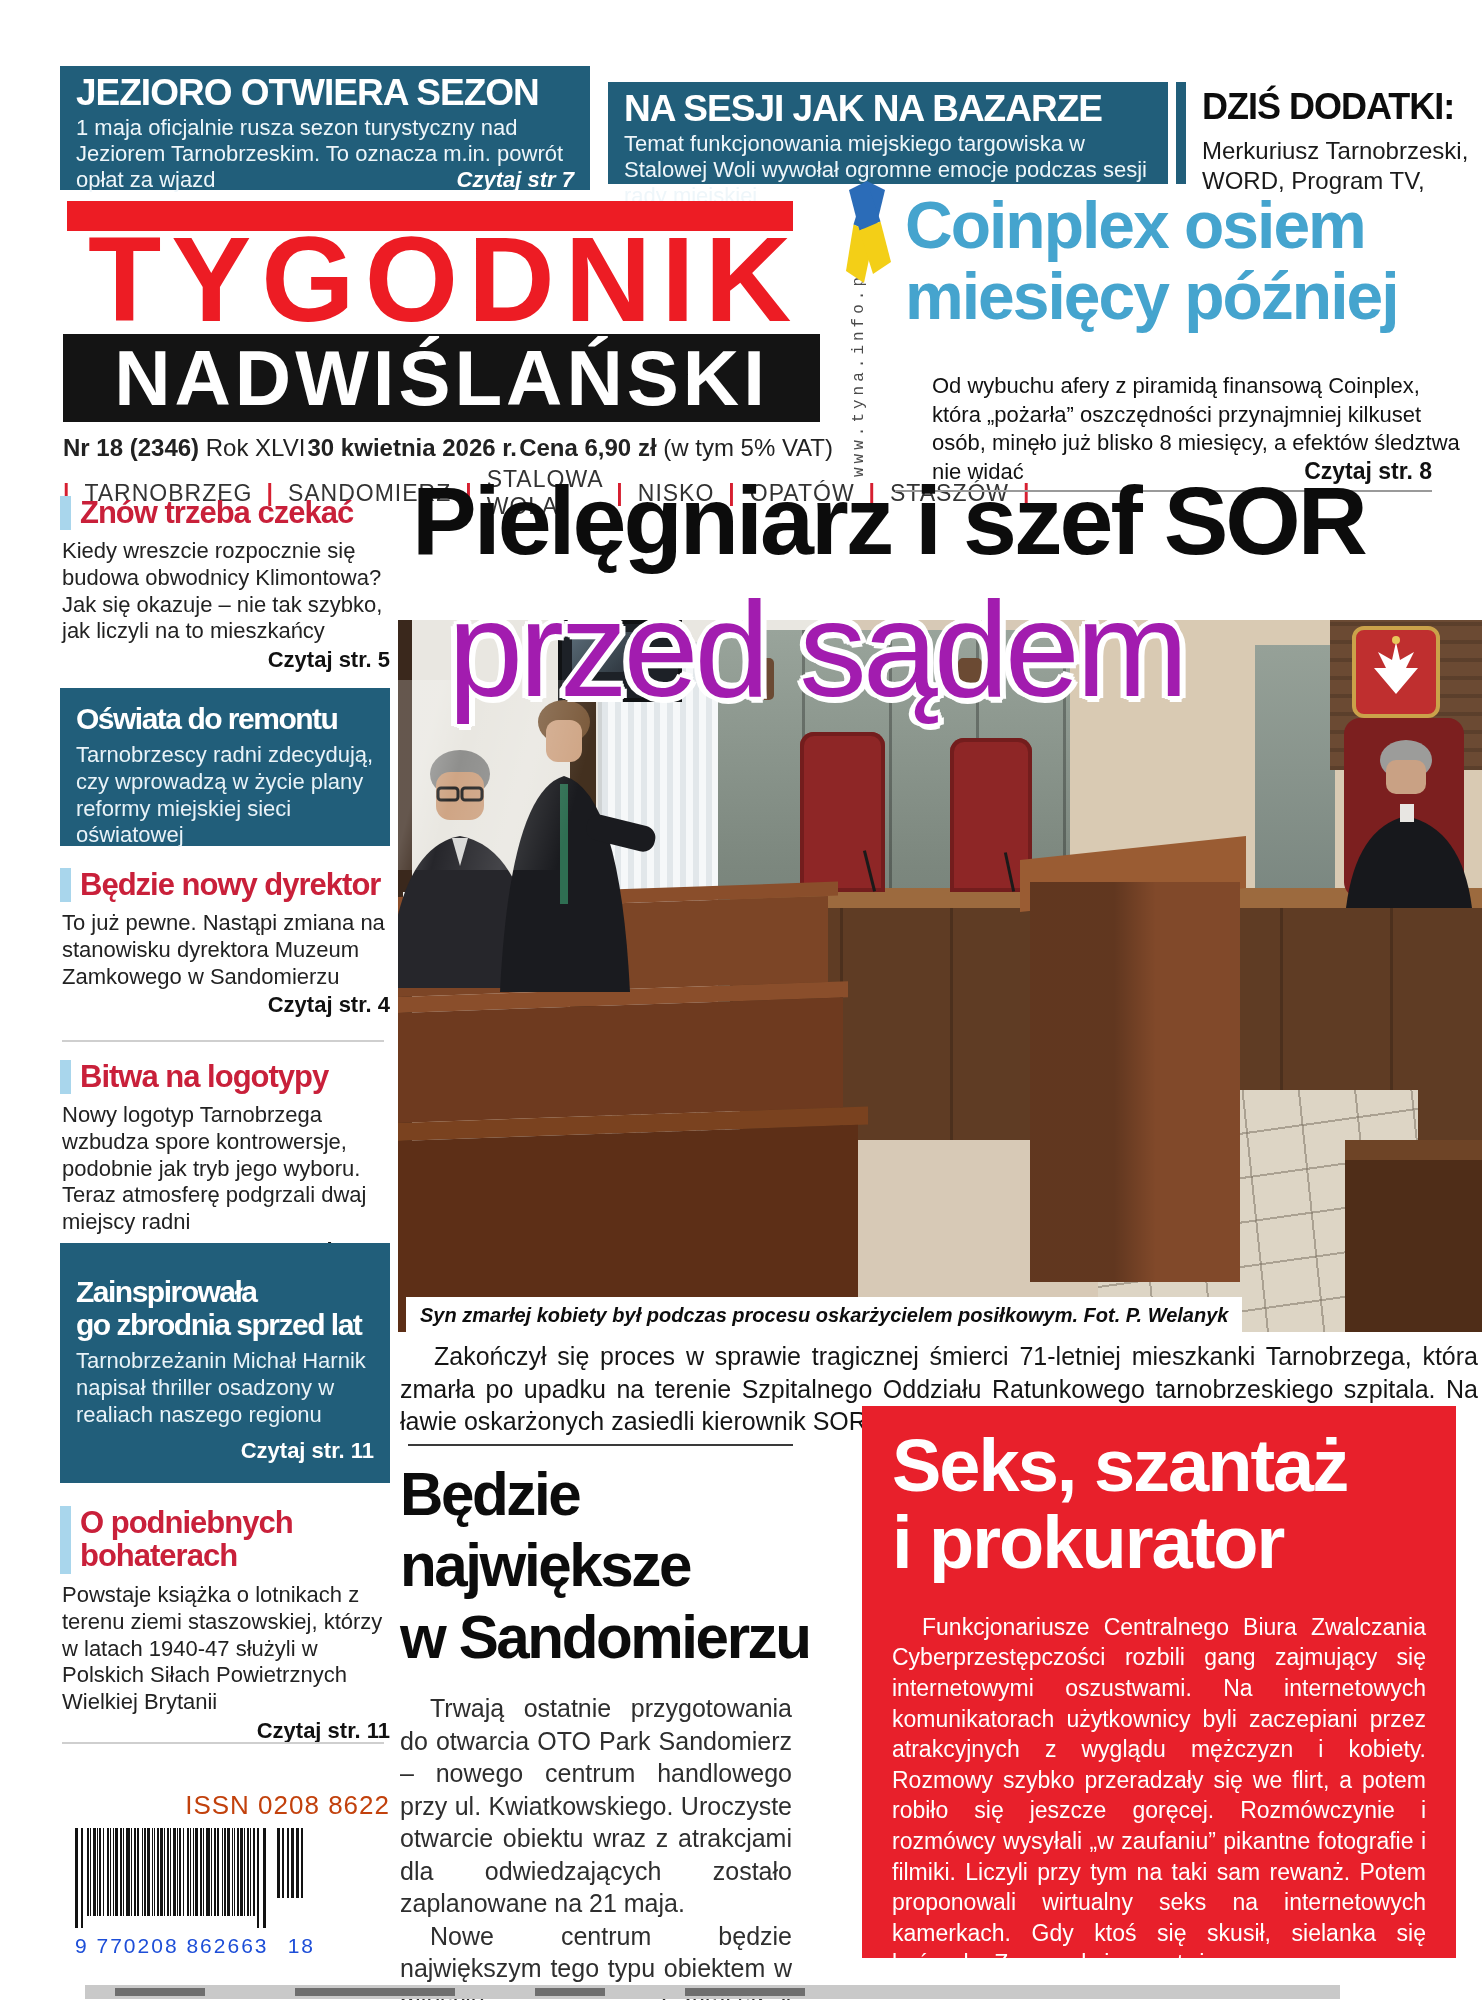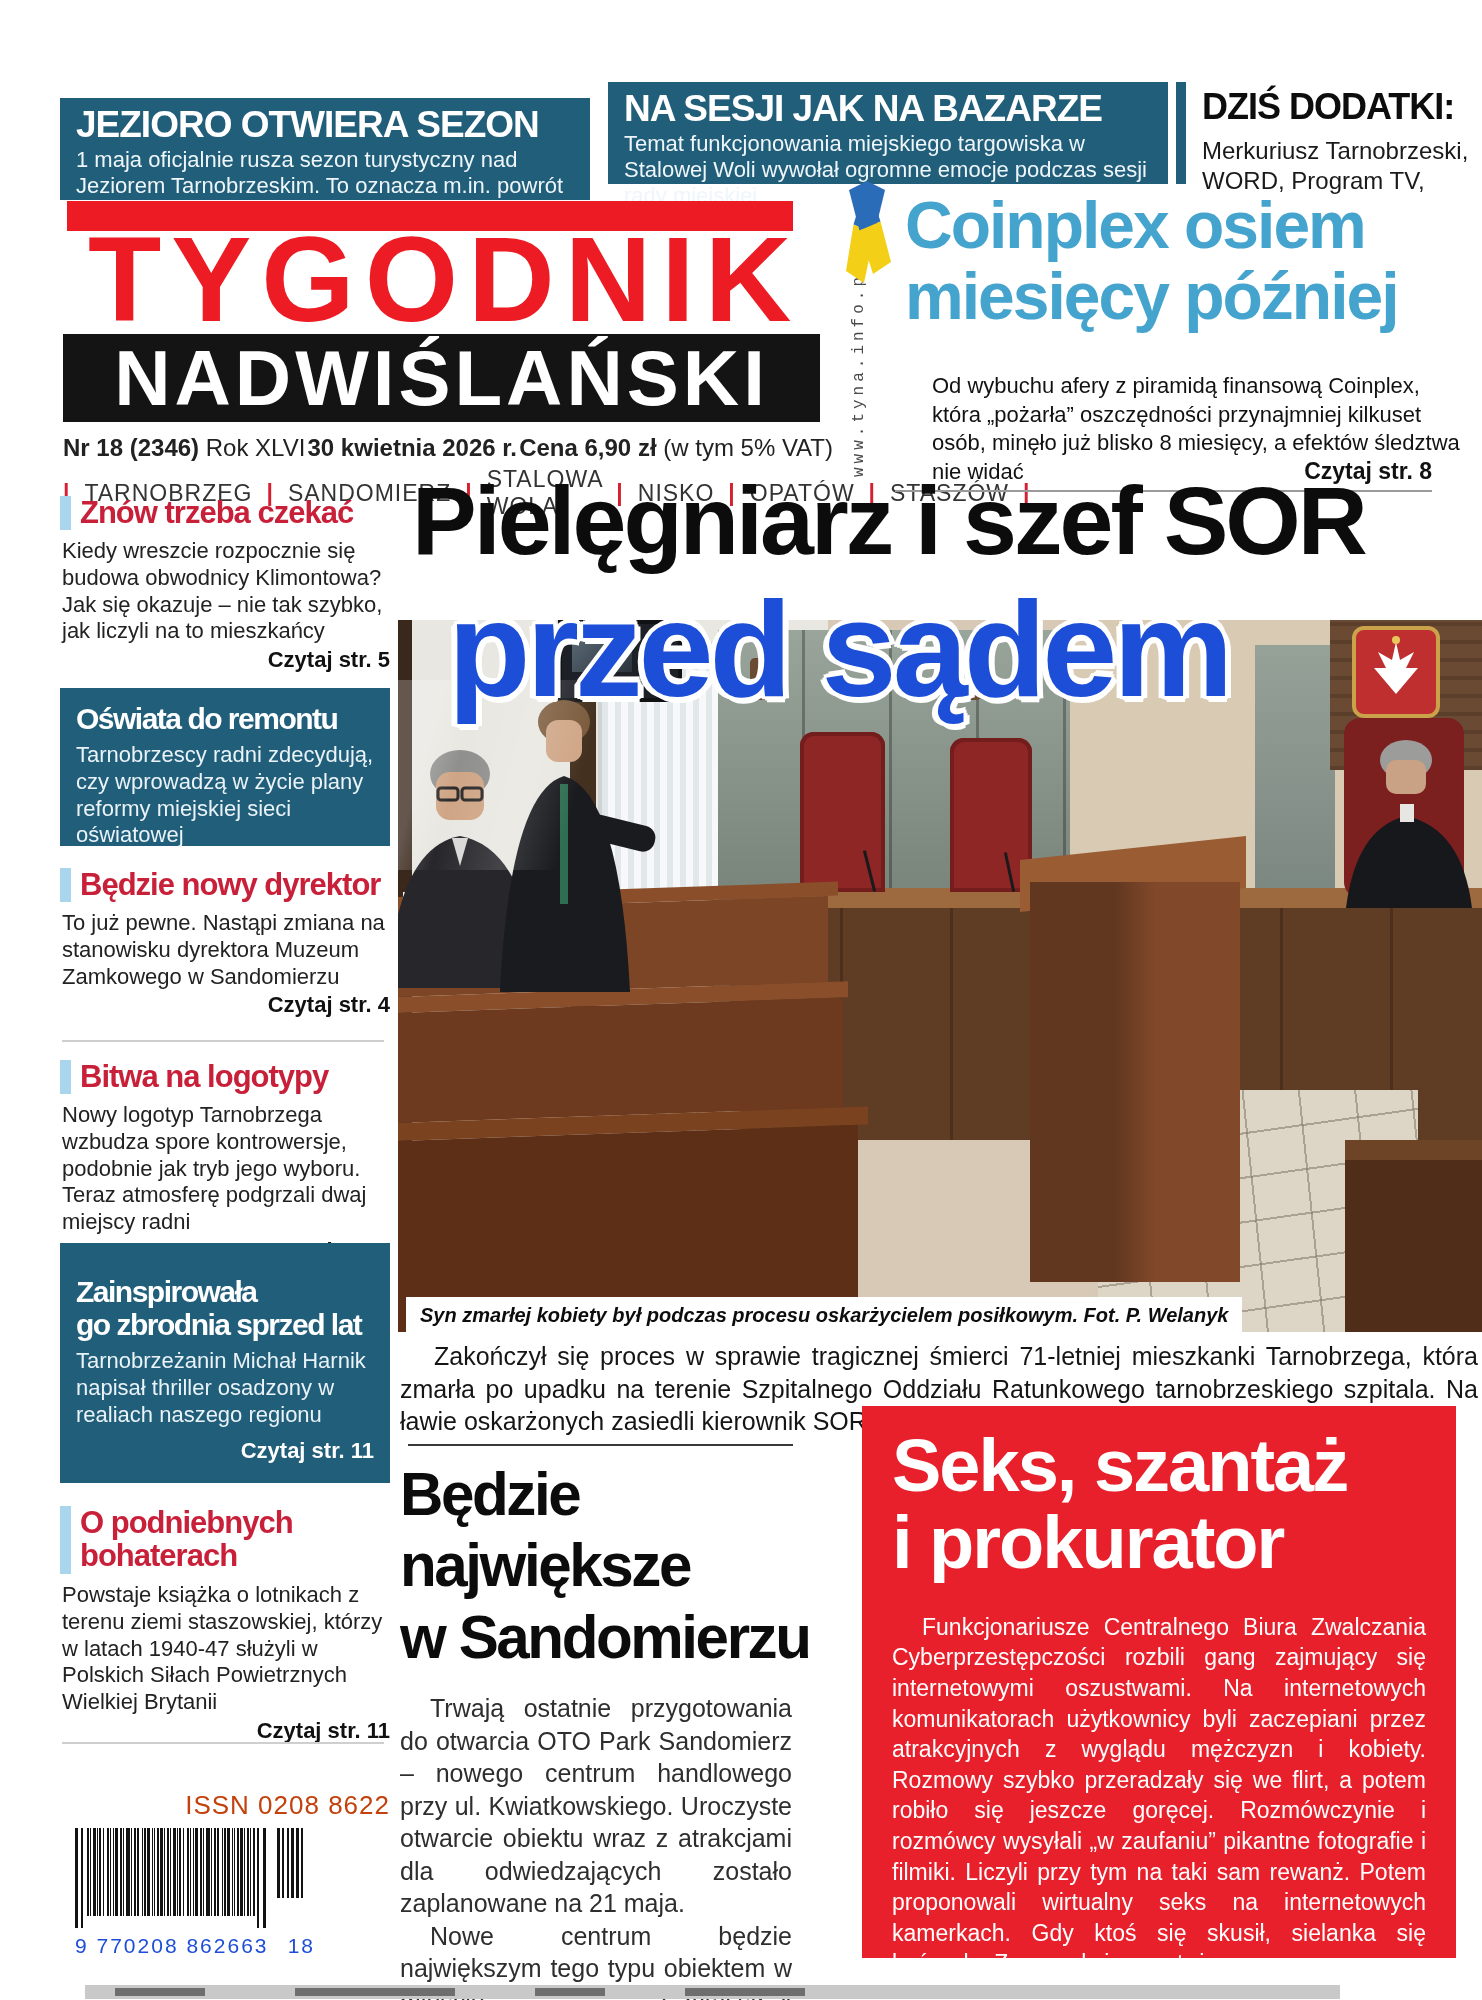--- a/index.html
+++ b/index.html
@@ -41,21 +41,21 @@
   .sb-body{font-size:22px;line-height:1.22;color:#222;margin-top:8px;padding-left:2px;}
   .sb-cta{font-weight:bold;font-size:22px;text-align:right;color:#111;margin-top:2px;}
   .sb-teal{background:#215e7a;color:#fff;padding:14px 16px;box-sizing:border-box;}
   .sb-teal-title{font-weight:bold;font-size:30px;line-height:1.1;letter-spacing:-1.5px;white-space:pre-line;}
   .sb-teal-body{font-size:22px;line-height:1.22;color:#e9f3f8;margin-top:7px;}
   .sb-teal-cta{font-weight:bold;font-size:22px;text-align:right;color:#fff;margin-top:3px;}
   .sb-divider{border-top:2px solid #cfcfcf;}
 
   
   .h1-main{font-weight:bold;font-size:97px;line-height:1;letter-spacing:-3px;color:#0c0c0c;white-space:nowrap;z-index:5;}
-  .h2-main{font-weight:bold;font-size:135px;line-height:1;letter-spacing:-4px;color:#1d4ed8;white-space:nowrap;z-index:5;
+  .h2-main{font-weight:normal;font-size:135px;line-height:1;letter-spacing:-4px;color:#a21caf;white-space:nowrap;z-index:5;
            text-shadow:4px 0 0 #fff,-4px 0 0 #fff,0 4px 0 #fff,0 -4px 0 #fff,
                        3px 3px 0 #fff,-3px -3px 0 #fff,3px -3px 0 #fff,-3px 3px 0 #fff,
                        6px 2px 0 #fff,-6px 2px 0 #fff,2px 6px 0 #fff,2px -6px 0 #fff;}
   .caption{background:#ffffff;font-style:italic;font-size:20px;color:#0d0d0d;padding:7px 14px;z-index:6;font-weight:bold;margin-top:35px;}
   .story-body{font-size:25px;line-height:1.3;color:#151515;text-align:justify;text-indent:34px;}
   .story-cta{font-style:italic;font-size:26px;text-align:right;color:#111;}
 
   
   .photo{background:#d7c9b6;overflow:hidden;z-index:1;}
   .ph{position:absolute;}
@@ -76,21 +76,21 @@
   .issn{font-size:26px;letter-spacing:1px;color:#c2410c;text-align:right;}
   .bc-digits{font-size:21px;letter-spacing:2px;color:#1d4ed8;}
   .strip{background:#c9c9c9;}
   .strip i{position:absolute;background:#6e6e6e;height:8px;top:3px;display:block;}
 </style>
 </head>
 <body>
 
 <div class="page">
 
-  <div class="abs tbox" style="left:60px;top:98px;width:530px;height:102px;">
+  <div class="abs tbox" style="left:60px;top:66px;width:530px;height:124px;">
     <div class="tbox-title">JEZIORO OTWIERA SEZON</div>
     <div class="tbox-body">
       <span>1 maja oficjalnie rusza sezon turystyczny nad Jeziorem Tarnobrzeskim. To oznacza m.in. powrót opłat za wjazd</span>
       <span class="tbox-cta">Czytaj str 7</span>
     </div>
   </div>
 
   <div class="abs tbox" style="left:608px;top:82px;width:560px;height:102px;">
     <div class="tbox-title">NA SESJI JAK NA BAZARZE</div>
     <div class="tbox-body">

